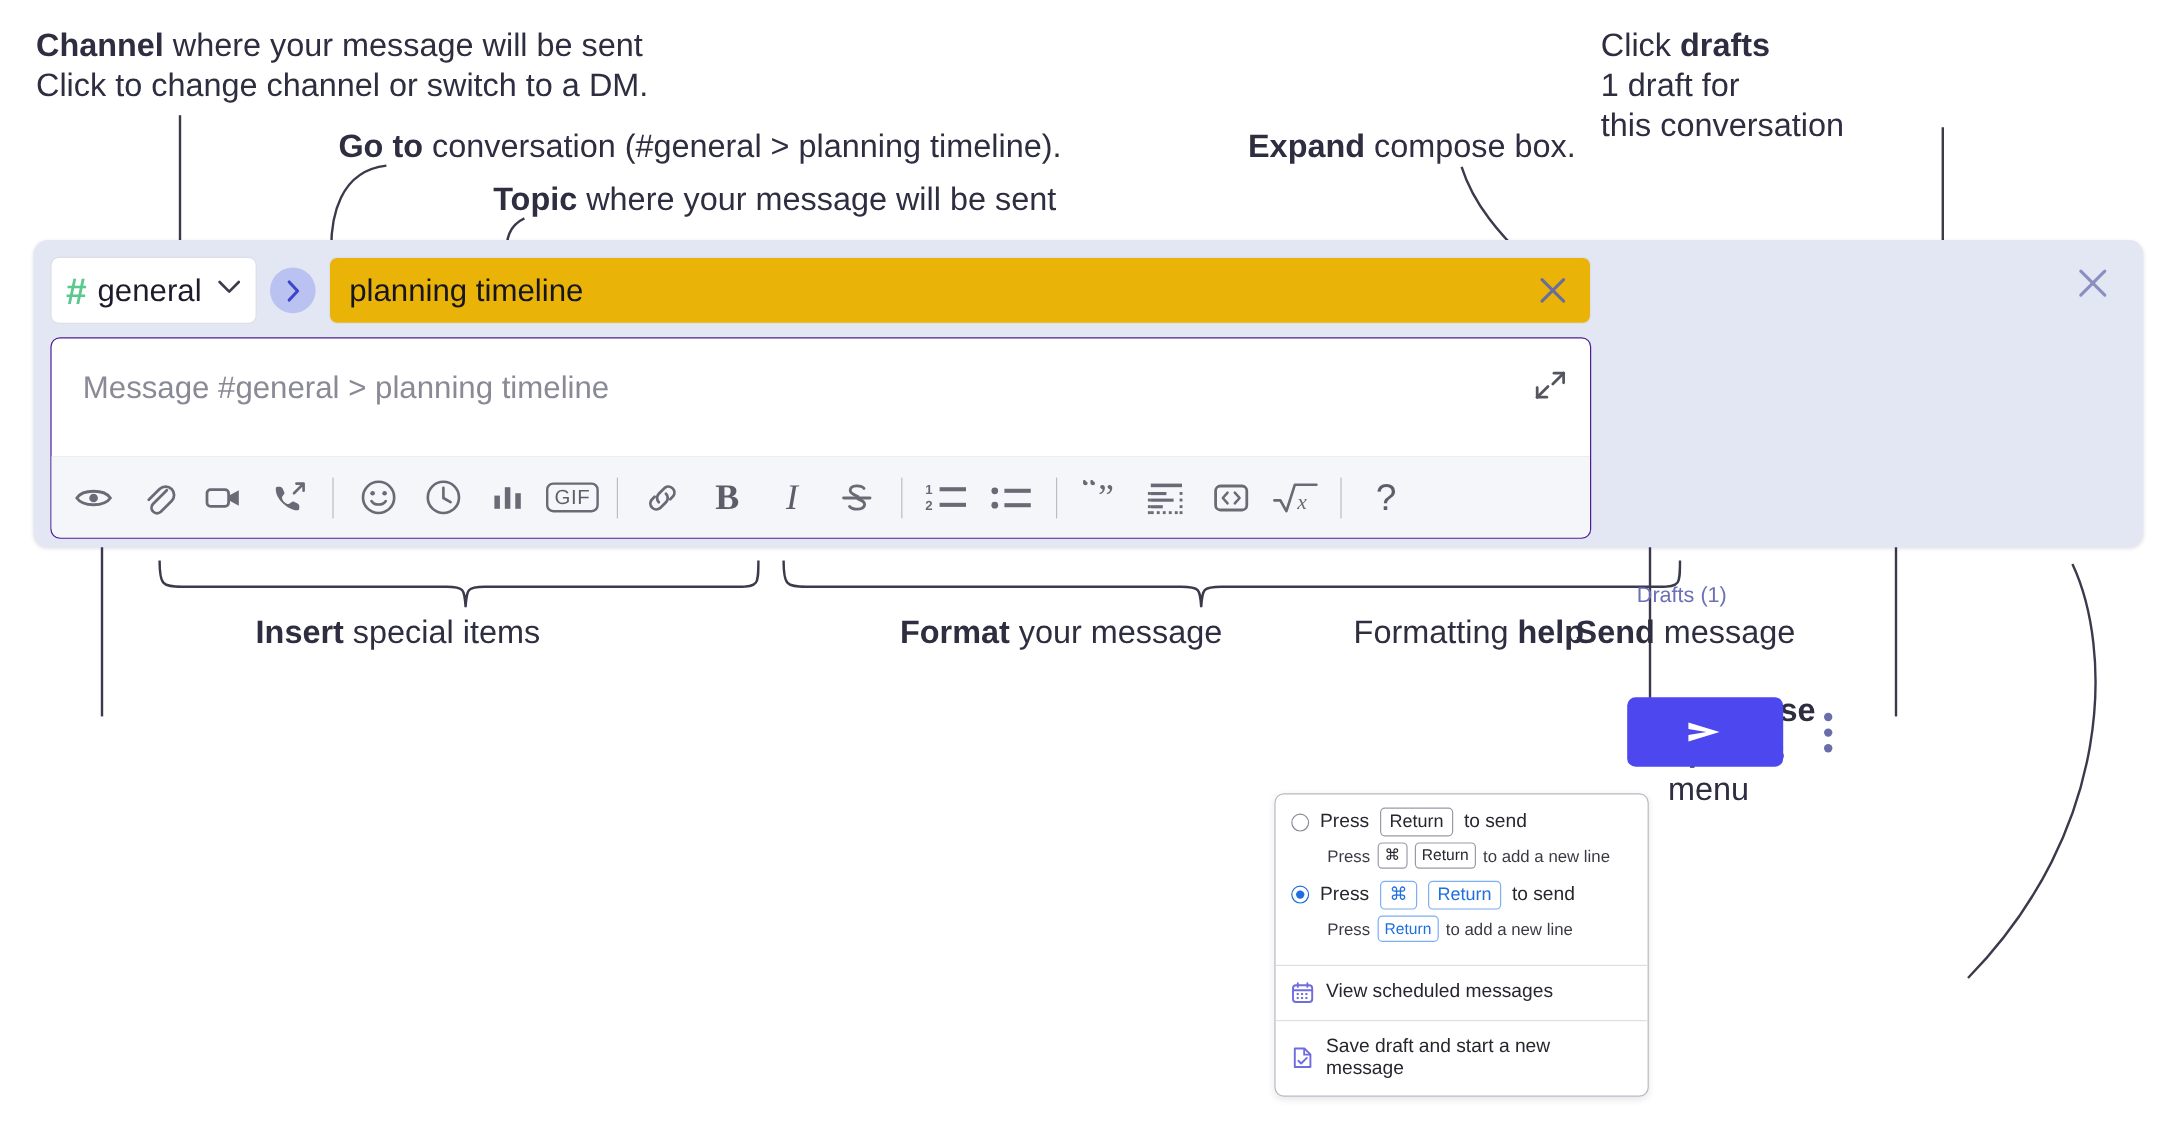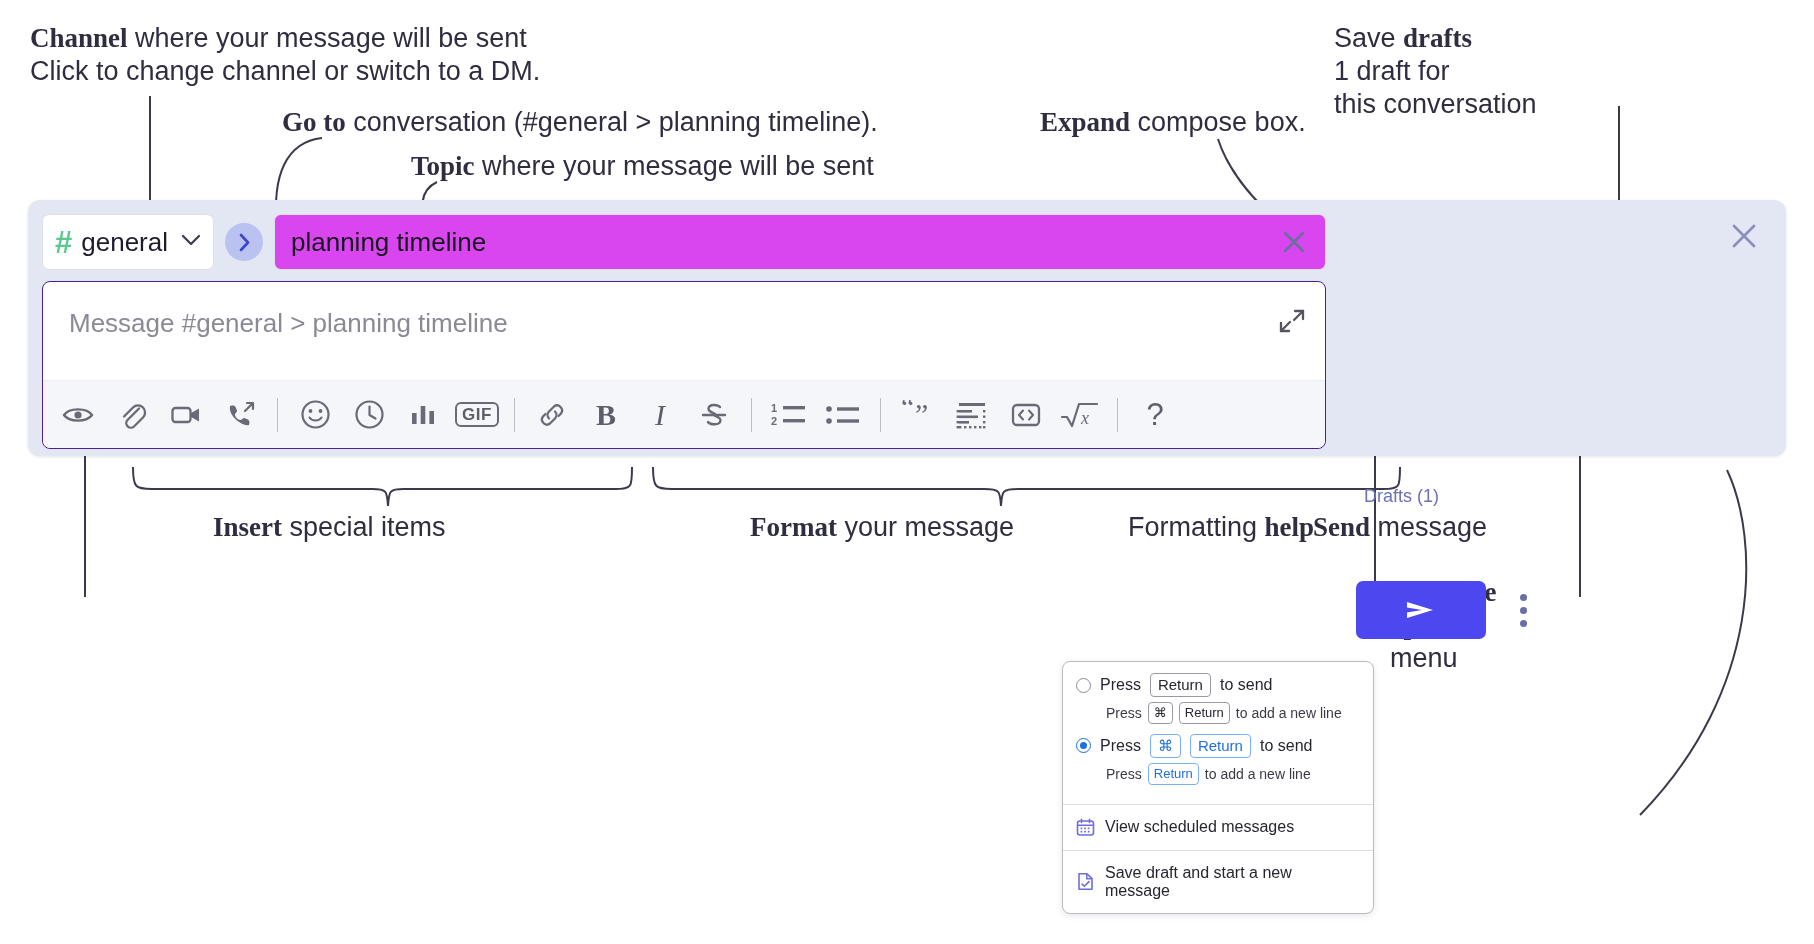--- a/index.html
+++ b/index.html
@@ -6,21 +6,21 @@
   body{
     width:1814px;height:944px;background:#ffffff;
     font-family:"Liberation Sans", sans-serif;
     color:#2b2b3d;overflow:hidden;position:relative;
   }
   .layer{position:absolute;left:0;top:0;width:1814px;height:944px;}
   svg.lines{position:absolute;left:0;top:0;width:1814px;height:944px;pointer-events:none;}
 
   
   .anno{position:absolute;font-size:27px;line-height:1.22;color:#2e2e40;white-space:nowrap;}
-  .anno b{font-weight:700;font-family:Liberation Serif, serif;}
+  .anno b{font-weight:700;}
   .anno .it{}
 
   
   #compose{
     position:absolute;left:28px;top:200px;width:1758px;height:256px;
     background:#e3e6f3;border-radius:12px;
     box-shadow:0 1px 3px rgba(40,40,70,.12);
   }
   #compose-inner{position:absolute;left:14px;top:14px;width:1284px;}
 
@@ -33,21 +33,21 @@
   #channel-pill .cname{font-size:26px;color:#1d1c2b;flex:1;}
   #channel-pill .chev{color:#3c3b4d;}
 
   #goto-btn{
     width:38px;height:38px;border-radius:50%;background:#b9c2f0;
     display:flex;align-items:center;justify-content:center;flex:0 0 auto;
   }
   #goto-btn svg{display:block;}
 
   #topic-field{
-    flex:1;height:56px;background:#d946ef;border:1px solid #dcdfe8;border-radius:7px;
+    flex:1;height:56px;background:#eab308;border:1px solid #dcdfe8;border-radius:7px;
     display:flex;align-items:center;padding:0 14px 0 16px;box-sizing:border-box;
   }
   #topic-field .tval{font-size:26px;color:#17161f;flex:1;}
   #topic-clear{width:34px;height:34px;display:flex;align-items:center;justify-content:center;}
 
   #msgbox{
     margin-top:11px;background:#fff;border:1px solid #4c1d95;border-radius:8px;
     width:100%;box-sizing:border-box;height:168px;position:relative;
   }
   #msg-placeholder{
@@ -58,21 +58,21 @@
 
   #toolbar{
     position:absolute;left:0;right:0;bottom:0;height:68px;
     background:#f5f6fa;border-top:1px solid #eceef4;border-radius:0 0 8px 8px;
     display:flex;align-items:center;padding:0 12px;box-sizing:border-box;gap:0px;
   }
   .tb{width:46px;height:46px;display:flex;align-items:center;justify-content:center;color:#6a6a77;flex:0 0 auto;}
   .tb svg{display:block;}
   .tb-gap{width:8px;flex:0 0 auto;}
   .tb-sep{width:1px;height:34px;background:#bcbcc6;margin:0 14px;flex:0 0 auto;}
-  .gifbox{border:2.5px solid #6a6a77;border-radius:6px;font-size:17px;font-weight:700;
+  .gifbox{border:2.5px solid #6a6a77;border-radius:6px;font-size:17px;font-weight:400;
           letter-spacing:.5px;padding:2px 5px;line-height:1;color:#5e5e6b;}
   .bold-g{font-size:30px;font-weight:700;font-family:"Liberation Serif",serif;color:#5e5e6b;}
   .ital-g{font-size:30px;font-style:italic;font-family:"Liberation Serif",serif;color:#5e5e6b;}
   .quest-g{font-size:31px;color:#5e5e6b;}
 
   
   #right-panel{position:absolute;right:0;top:0;width:460px;height:256px;}
   #panel-close{position:absolute;right:24px;top:18px;width:36px;height:36px;
                display:flex;align-items:center;justify-content:center;}
   #drafts-link{position:absolute;left:38px;top:286px;font-size:18px;color:#6c70b8;}
@@ -161,21 +161,21 @@
 
   <div class="anno" style="left:1040px;top:106px;">
     <b>Expand</b><span> compose box.</span>
   </div>
 
   <div class="anno" style="left:411px;top:150px;">
     <b>Topic</b><span> where your message will be sent</span>
   </div>
 
   <div class="anno" style="left:1334px;top:22px;">
-    <div><span>Save </span><b>drafts</b></div>
+    <div><span>Click </span><b>drafts</b></div>
     <div class="it">1 draft for</div>
     <div class="it">this conversation</div>
   </div>
 
 
   <div class="anno" style="left:213px;top:511px;">
     <b>Insert</b><span> special items</span>
   </div>
 
   <div class="anno" style="left:750px;top:511px;">

